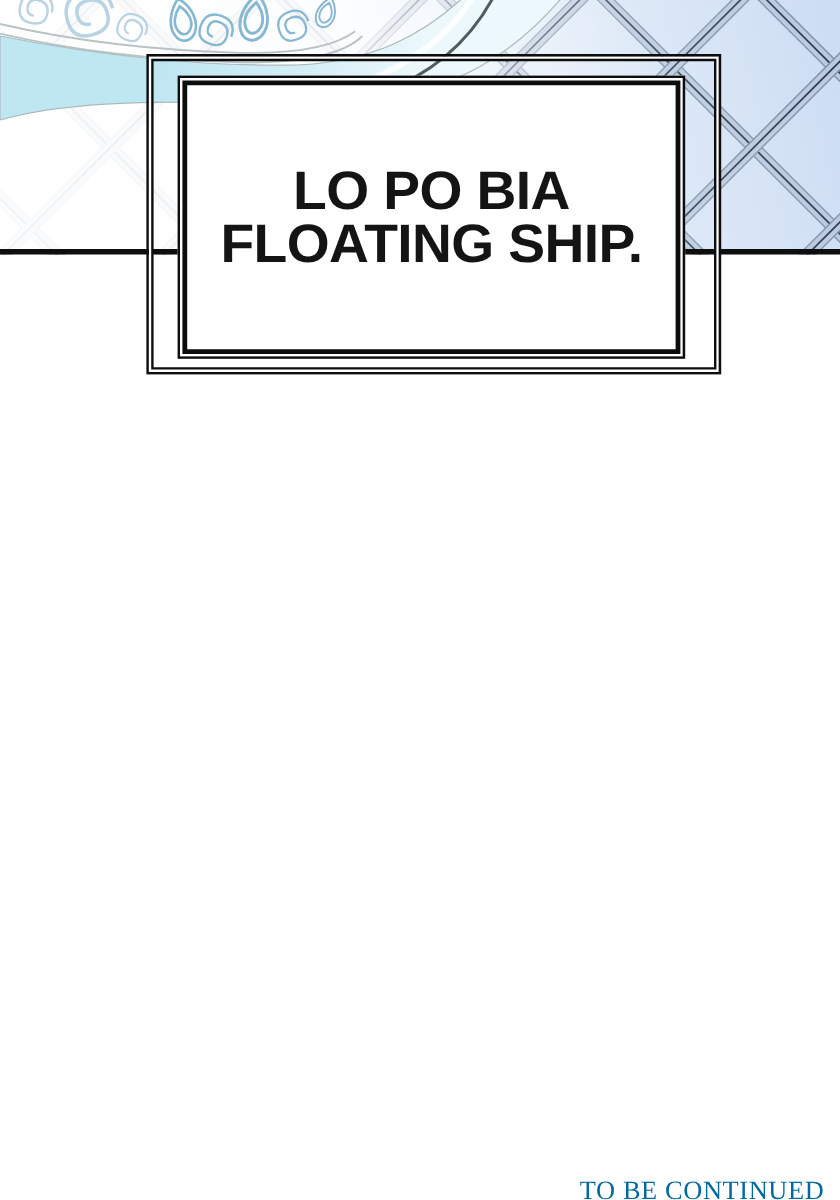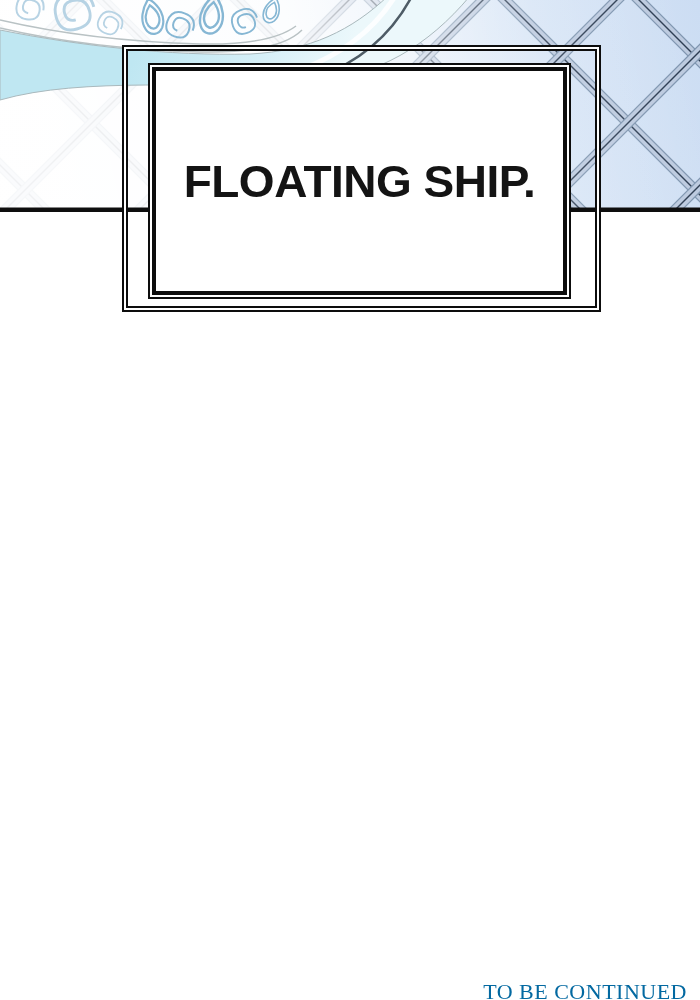--- a/index.html
+++ b/index.html
@@ -142,20 +142,21 @@
         <use href="#teardrop" transform="translate(272 10) scale(0.8) rotate(18)"></use>
       </g>
     </g>
 
     <rect x="0" y="207.5" width="700" height="5" fill="#0e0e0e"></rect>
   </svg>
 
   <div class="caption-box">
     <div class="caption-box-inner">
       <div class="caption-text">
+        <div>LO PO BIA</div>
         <div>FLOATING SHIP.</div>
       </div>
     </div>
   </div>
 
   <div class="continued">TO BE CONTINUED</div>
 
 </div>
 
 </body></html>

